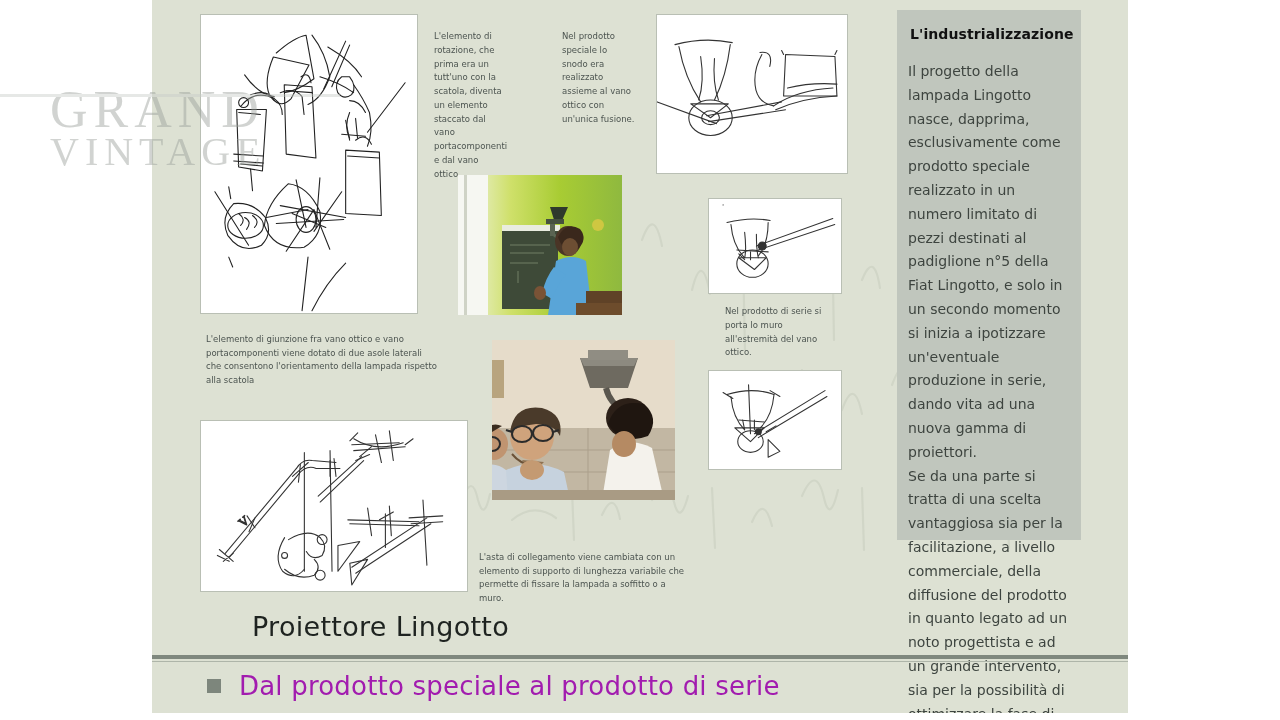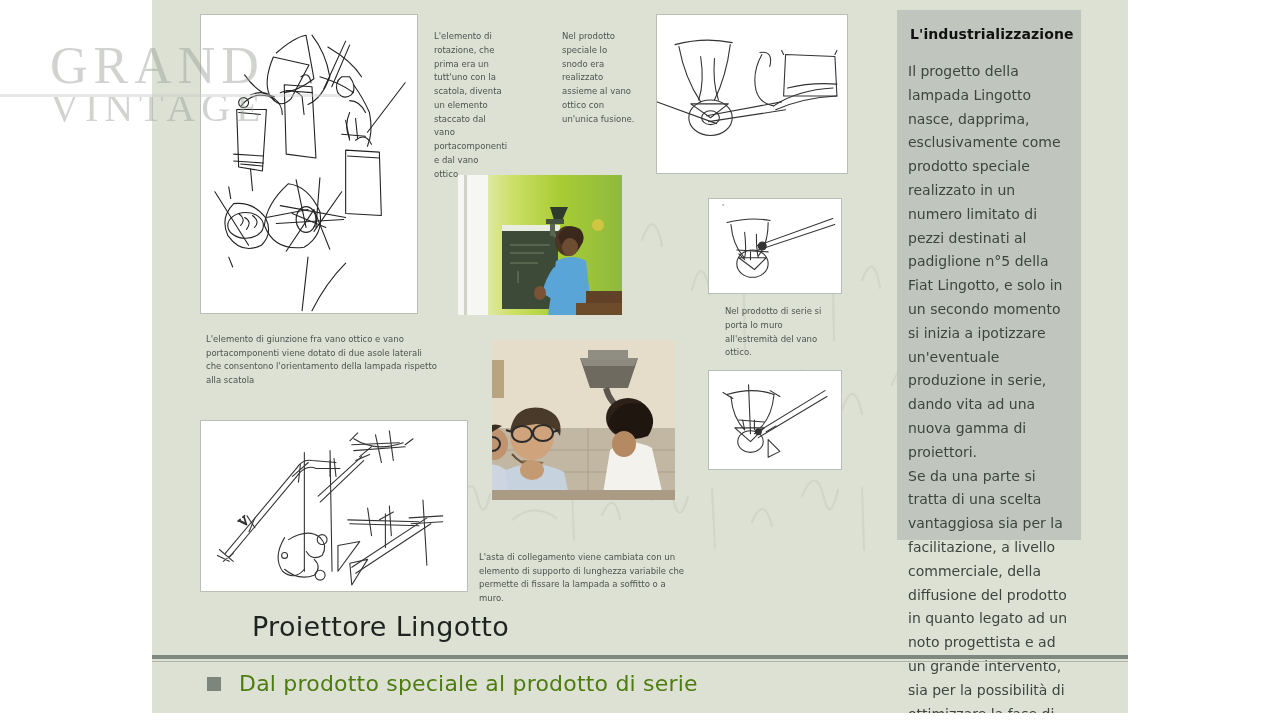--- a/index.html
+++ b/index.html
@@ -15,21 +15,21 @@
   
   #watermark{
     position:absolute; left:50px; top:42px;
     width:330px; height:110px;
     z-index:40; pointer-events:none;
     font-family:"Liberation Serif", serif;
     color:#9aa09a; opacity:.45;
     letter-spacing:6px;
     line-height:.92;
   }
-  #watermark .wm-l1{font-size:52px;}
+  #watermark .wm-l1{font-size:52px;margin-top:44px;}
   #watermark .wm-l2{font-size:40px;}
   #watermark .wm-rule{
     position:absolute; left:-50px; top:52px; width:340px; height:3px;
     background:#c9cdc9;
   }
 
   
   #slide{
     position:absolute; left:152px; top:0px;
     width:976px; height:713px;
@@ -96,21 +96,21 @@
     position:absolute; left:100px; top:6px;
     font-family:"DejaVu Sans", sans-serif;
     font-size:27px; color:#1e2320; letter-spacing:.3px;
   }
   #rule-thick{position:absolute;left:0;top:50px;width:976px;height:4px;background:#7f887e;}
   #rule-thin{position:absolute;left:0;top:56px;width:976px;height:1px;background:#aeb5a9;}
   #bullet-row{position:absolute;left:55px;top:66px;display:flex;align-items:center;gap:18px;}
   #bullet-marker{width:14px;height:14px;background:#7d867c;display:block;}
   #bullet-text{
     font-family:"DejaVu Sans", sans-serif;
-    font-size:22px; color:#4d7c0f; letter-spacing:.2px;
+    font-size:26px; color:#a21caf; letter-spacing:.2px;
   }
 </style>
 </head>
 <body>
 
 <div id="watermark">
   <div class="wm-l1">GRAND</div>
   <div class="wm-l2">VINTAGE</div>
   <div class="wm-rule"></div>
 </div>

